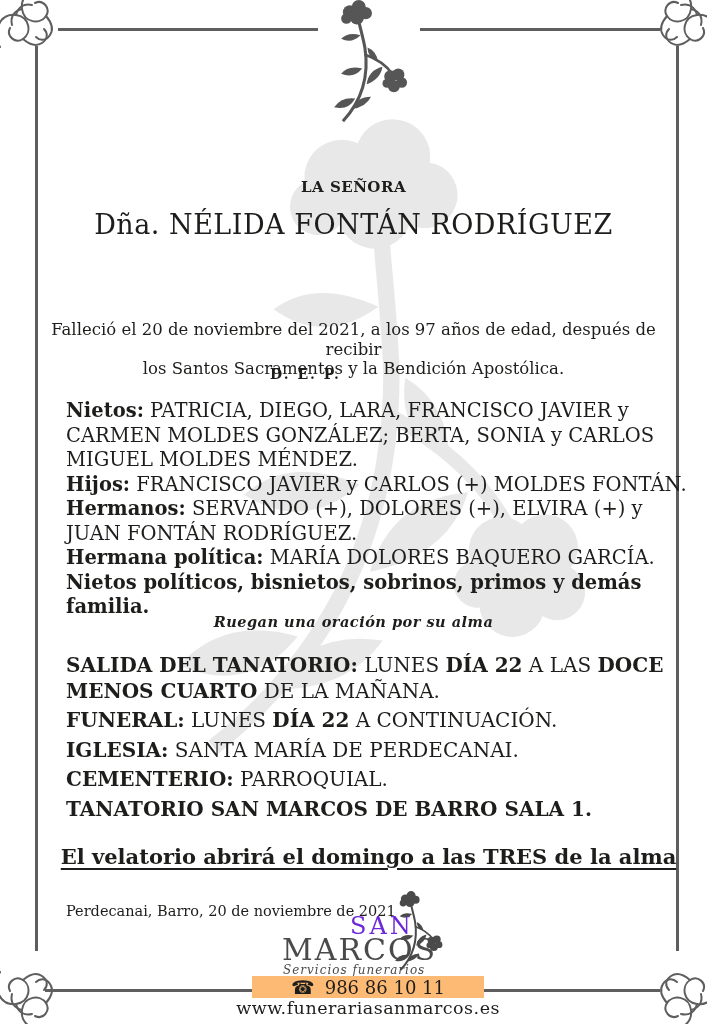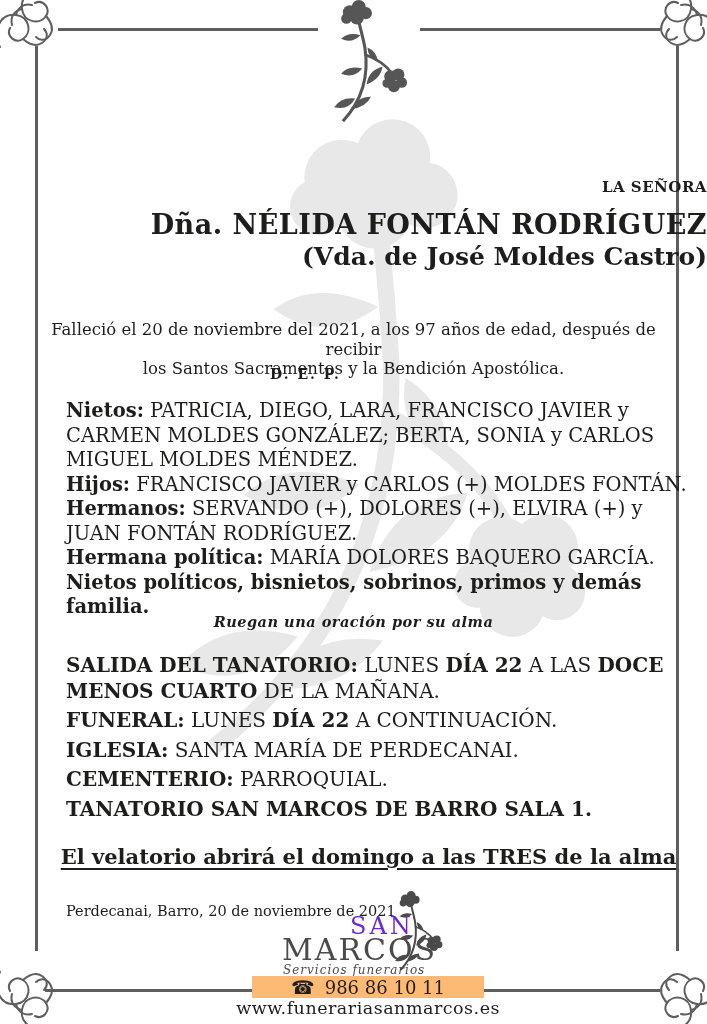--- a/index.html
+++ b/index.html
@@ -20,23 +20,23 @@
   .c-tr{transform:scaleX(-1);}
   .c-bl{transform:scaleY(-1);}
   .c-br{transform:scale(-1,-1);}
   
   .flower{position:absolute;}
   .flower-top{left:320px;top:0px;width:88px;height:123px;color:#565656;}
   .flower-logo{left:386px;top:891px;width:57px;height:80px;color:#4a4a4a;z-index:4;}
   .watermark{left:140px;top:120px;width:470px;height:658px;color:#000;opacity:0.085;transform:rotate(9deg);}
   
   .center{text-align:center;}
-  .header-block{position:absolute;left:0;top:180px;width:707px;text-align:right;}
+  .header-block{position:absolute;left:0;top:180px;width:707px;}
   .pre-title{font-size:15px;font-weight:bold;letter-spacing:0.5px;line-height:15px;}
-  .deceased-name{font-size:27px;font-weight:bold;letter-spacing:0.5px;line-height:34px;margin-top:13px;}
+  .deceased-name{font-size:27px;font-weight:normal;letter-spacing:0.5px;line-height:34px;margin-top:13px;}
   .deceased-sub{font-size:25px;font-weight:bold;line-height:30px;}
   .death-block{position:absolute;left:40px;top:320px;width:627px;font-size:16.5px;line-height:19.5px;}
   .dep{position:absolute;left:9px;top:366px;width:593px;font-size:14px;font-weight:bold;letter-spacing:2px;}
   .family-block{position:absolute;left:66px;top:399px;width:630px;font-size:19.5px;line-height:24.5px;}
   .family-block p{margin:0;}
   .prayer{position:absolute;left:0;top:613px;width:707px;font-size:14.5px;font-weight:bold;font-style:italic;letter-spacing:0.5px;}
   .schedule-block{position:absolute;left:66px;top:653px;width:622px;font-size:20px;line-height:25.5px;}
   .schedule-block p{margin:0 0 4px 0;}
   .vigil{position:absolute;left:30px;top:844px;width:677px;font-size:21px;font-weight:bold;}
   .vigil span{text-decoration:underline;text-decoration-thickness:2px;text-underline-offset:4px;}
@@ -114,21 +114,20 @@
         <use href="#corner-flourish"></use>
       </svg></div>
 
   <svg class="flower flower-top" viewBox="0 0 100 140">
       <use href="#carnation"></use>
     </svg>
 
   <div class="header-block center">
     <div class="pre-title">LA SEÑORA</div>
     <div class="deceased-name">Dña. NÉLIDA FONTÁN RODRÍGUEZ</div>
-    <div class="deceased-sub">(Vda. de José Moldes Castro)</div>
   </div>
 
   <div class="death-block center">
     <div>Falleció el 20 de noviembre del 2021, a los 97 años de edad, después de recibir</div>
     <div>los Santos Sacramentos y la Bendición Apostólica.</div>
   </div>
   <div class="dep center">D. E. P.</div>
 
   <div class="family-block">
     <p><b>Nietos:</b><span> PATRICIA, DIEGO, LARA, FRANCISCO JAVIER y CARMEN MOLDES GONZÁLEZ; BERTA, SONIA y CARLOS MIGUEL MOLDES MÉNDEZ.</span></p>

